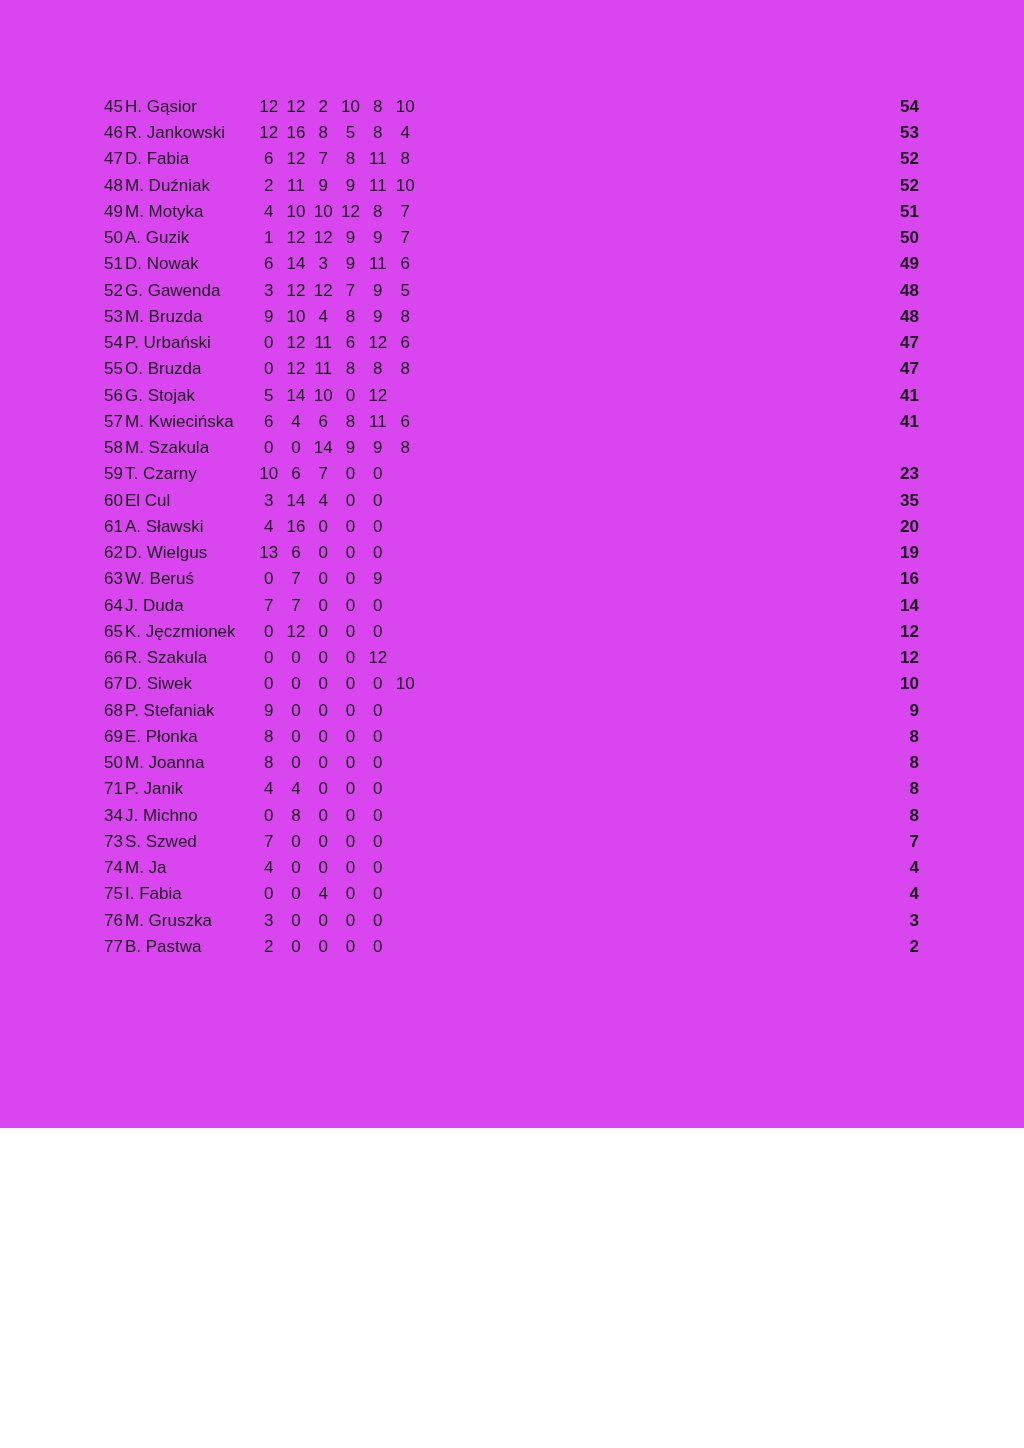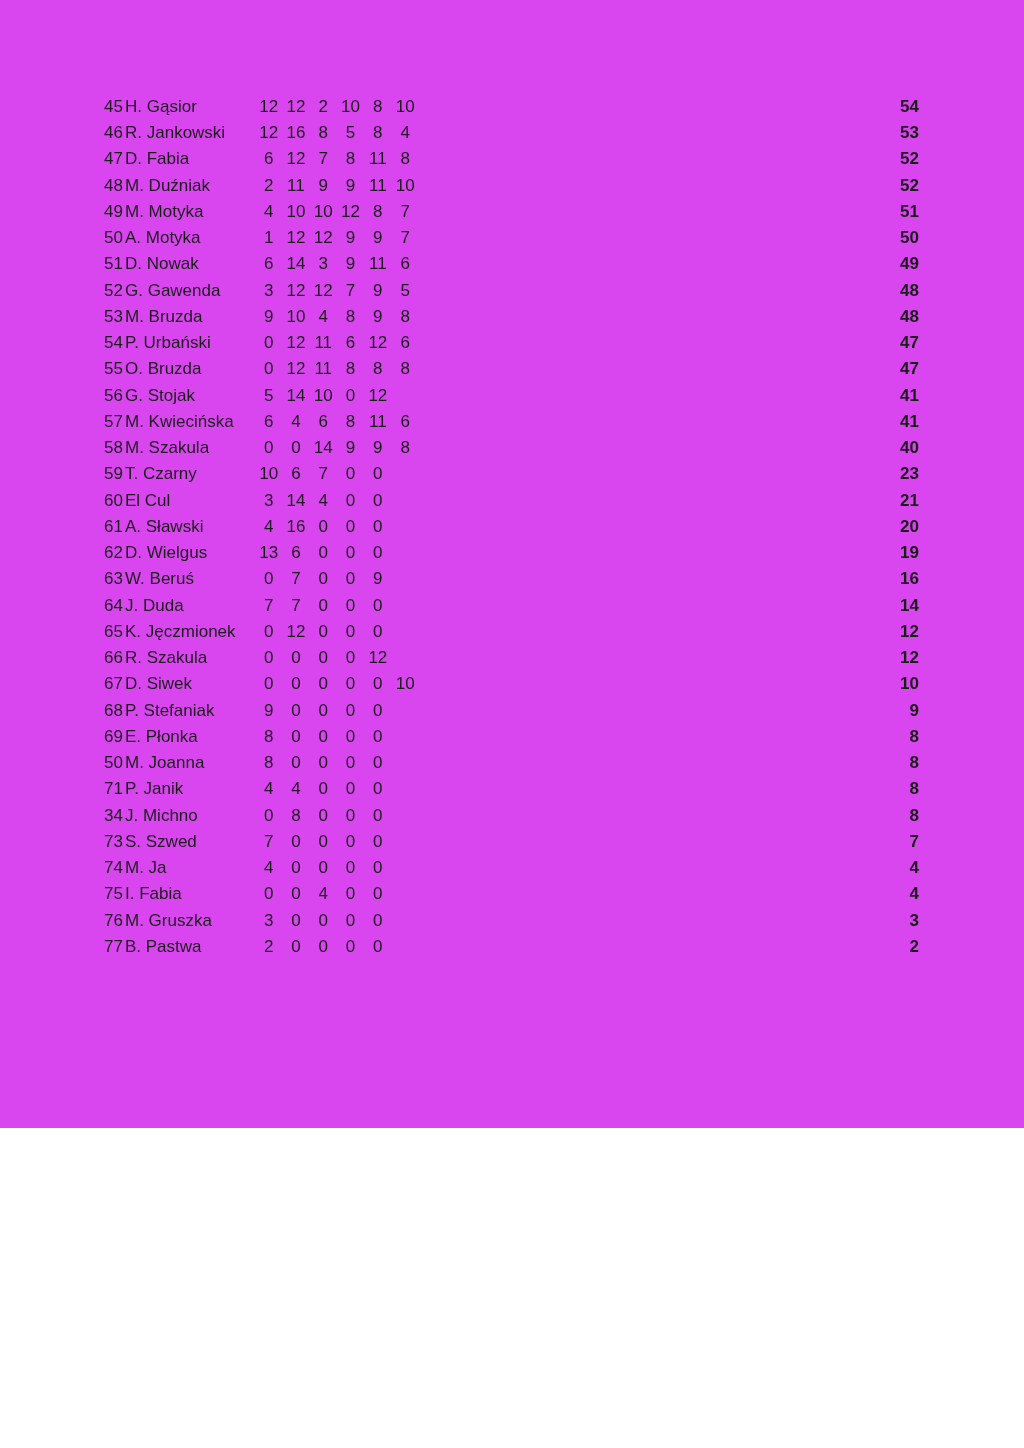--- a/index.html
+++ b/index.html
@@ -106,21 +106,21 @@
     <span class="cell score">4</span>
     <span class="cell score">10</span>
     <span class="cell score">10</span>
     <span class="cell score">12</span>
     <span class="cell score">8</span>
     <span class="cell score">7</span>
     <span class="cell total">51</span>
   </div>
       <div class="row">
     <span class="cell rank">50</span>
-    <span class="cell name">A. Motyka</span>
+    <span class="cell name">A. Guzik</span>
     <span class="cell score">1</span>
     <span class="cell score">12</span>
     <span class="cell score">12</span>
     <span class="cell score">9</span>
     <span class="cell score">9</span>
     <span class="cell score">7</span>
     <span class="cell total">50</span>
   </div>
       <div class="row">
     <span class="cell rank">51</span>
@@ -201,21 +201,20 @@
   </div>
       <div class="row">
     <span class="cell rank">58</span>
     <span class="cell name">M. Szakula</span>
     <span class="cell score">0</span>
     <span class="cell score">0</span>
     <span class="cell score">14</span>
     <span class="cell score">9</span>
     <span class="cell score">9</span>
     <span class="cell score">8</span>
-    <span class="cell total">40</span>
   </div>
       <div class="row">
     <span class="cell rank">59</span>
     <span class="cell name">T. Czarny</span>
     <span class="cell score">10</span>
     <span class="cell score">6</span>
     <span class="cell score">7</span>
     <span class="cell score">0</span>
     <span class="cell score">0</span>
     <span class="cell score"></span>
@@ -223,21 +222,21 @@
   </div>
       <div class="row">
     <span class="cell rank">60</span>
     <span class="cell name">El Cul</span>
     <span class="cell score">3</span>
     <span class="cell score">14</span>
     <span class="cell score">4</span>
     <span class="cell score">0</span>
     <span class="cell score">0</span>
     <span class="cell score"></span>
-    <span class="cell total">21</span>
+    <span class="cell total">35</span>
   </div>
       <div class="row">
     <span class="cell rank">61</span>
     <span class="cell name">A. Sławski</span>
     <span class="cell score">4</span>
     <span class="cell score">16</span>
     <span class="cell score">0</span>
     <span class="cell score">0</span>
     <span class="cell score">0</span>
     <span class="cell score"></span>

